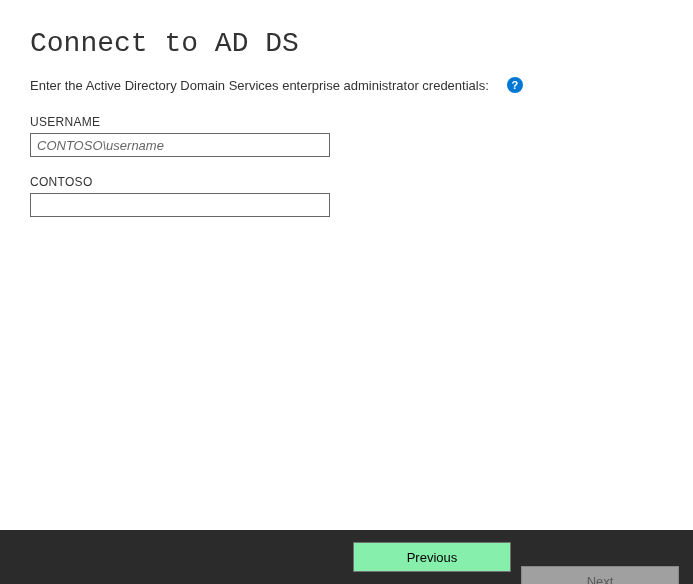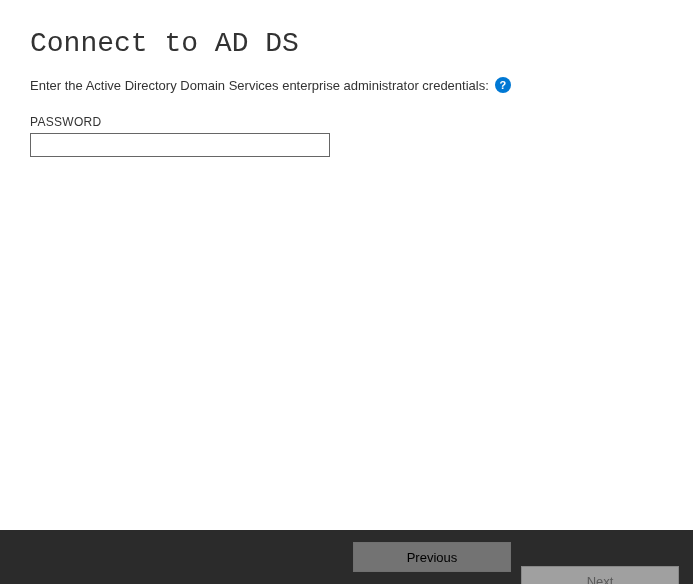--- a/index.html
+++ b/index.html
@@ -23,21 +23,21 @@
     .page-title {
       font-size: 28px;
       font-weight: 300;
       color: #323232;
       margin-bottom: 18px;
       font-family: Liberation Mono, monospace;
     }
     .instruction-row {
       display: flex;
       align-items: center;
-      gap: 6px;
+      gap: 18px;
       margin-bottom: 22px;
     }
     .instruction-text {
       font-size: 13px;
       color: #333;
     }
     .help-icon {
       width: 16px;
       height: 16px;
       border-radius: 50%;
@@ -83,21 +83,21 @@
     }
     .btn {
       width: 158px;
       height: 30px;
       font-size: 13px;
       font-family: "Segoe UI", Tahoma, sans-serif;
       border: 1px solid #707070;
       cursor: pointer;
     }
     .btn-previous {
-      background: #737373;
+      background: #86efac;
       color: #000;
     }
     .btn-next {
       background: #a0a0a0;
       color: #5a5a5a;
       border: 1px solid #888;
       cursor: default;
       margin-top: 48px;
     }
   </style>
@@ -105,23 +105,27 @@
 <body>
 
 <div class="content">
   <h1 class="page-title">Connect to AD DS</h1>
 
   <div class="instruction-row">
     <span class="instruction-text">Enter the Active Directory Domain Services enterprise administrator credentials:</span>
     <span class="help-icon">?</span>
   </div>
 
+  <div class="field-group">
+    <div class="field-label">USERNAME</div>
+    <input type="text" class="text-input" placeholder="CONTOSO\username" style="">
+  </div>
 
   <div class="field-group">
-    <div class="field-label">PASSWORD</div>
+    <div class="field-label">CONTOSO</div>
     <input type="password" class="text-input" style="">
   </div>
 </div>
 
 <div class="footer">
   <button class="btn btn-previous">Previous</button>
   <button class="btn btn-next" disabled="">Next</button>
 </div>
 
 </body></html>

